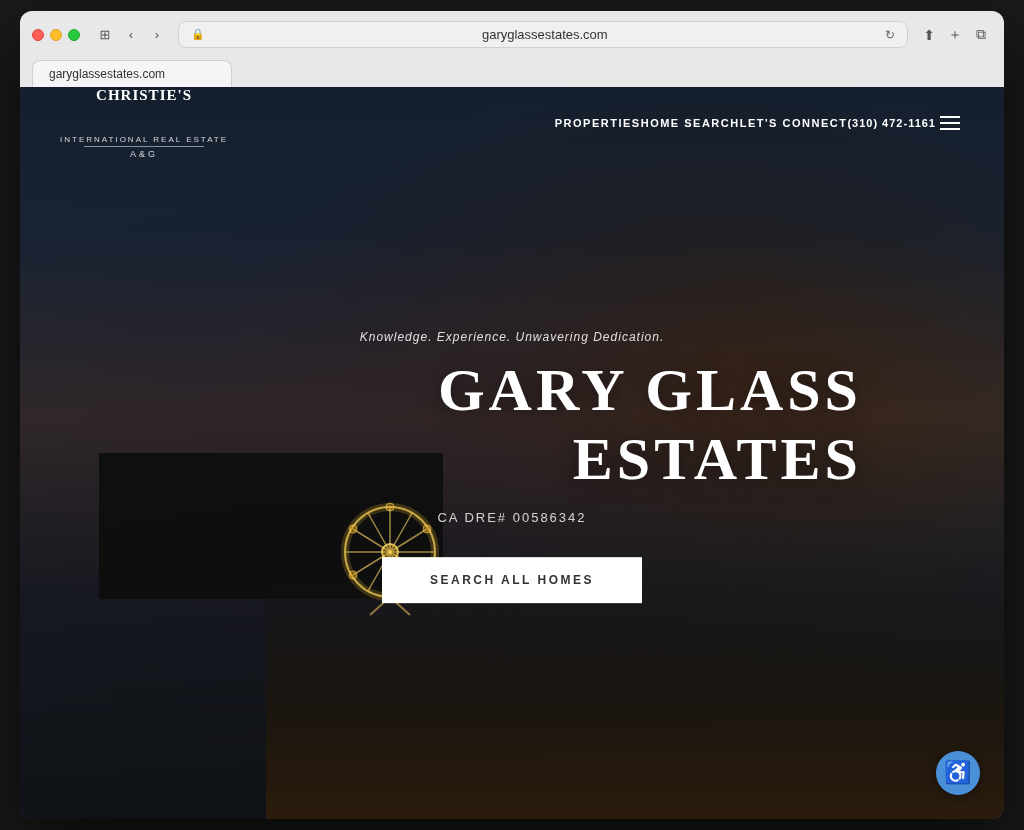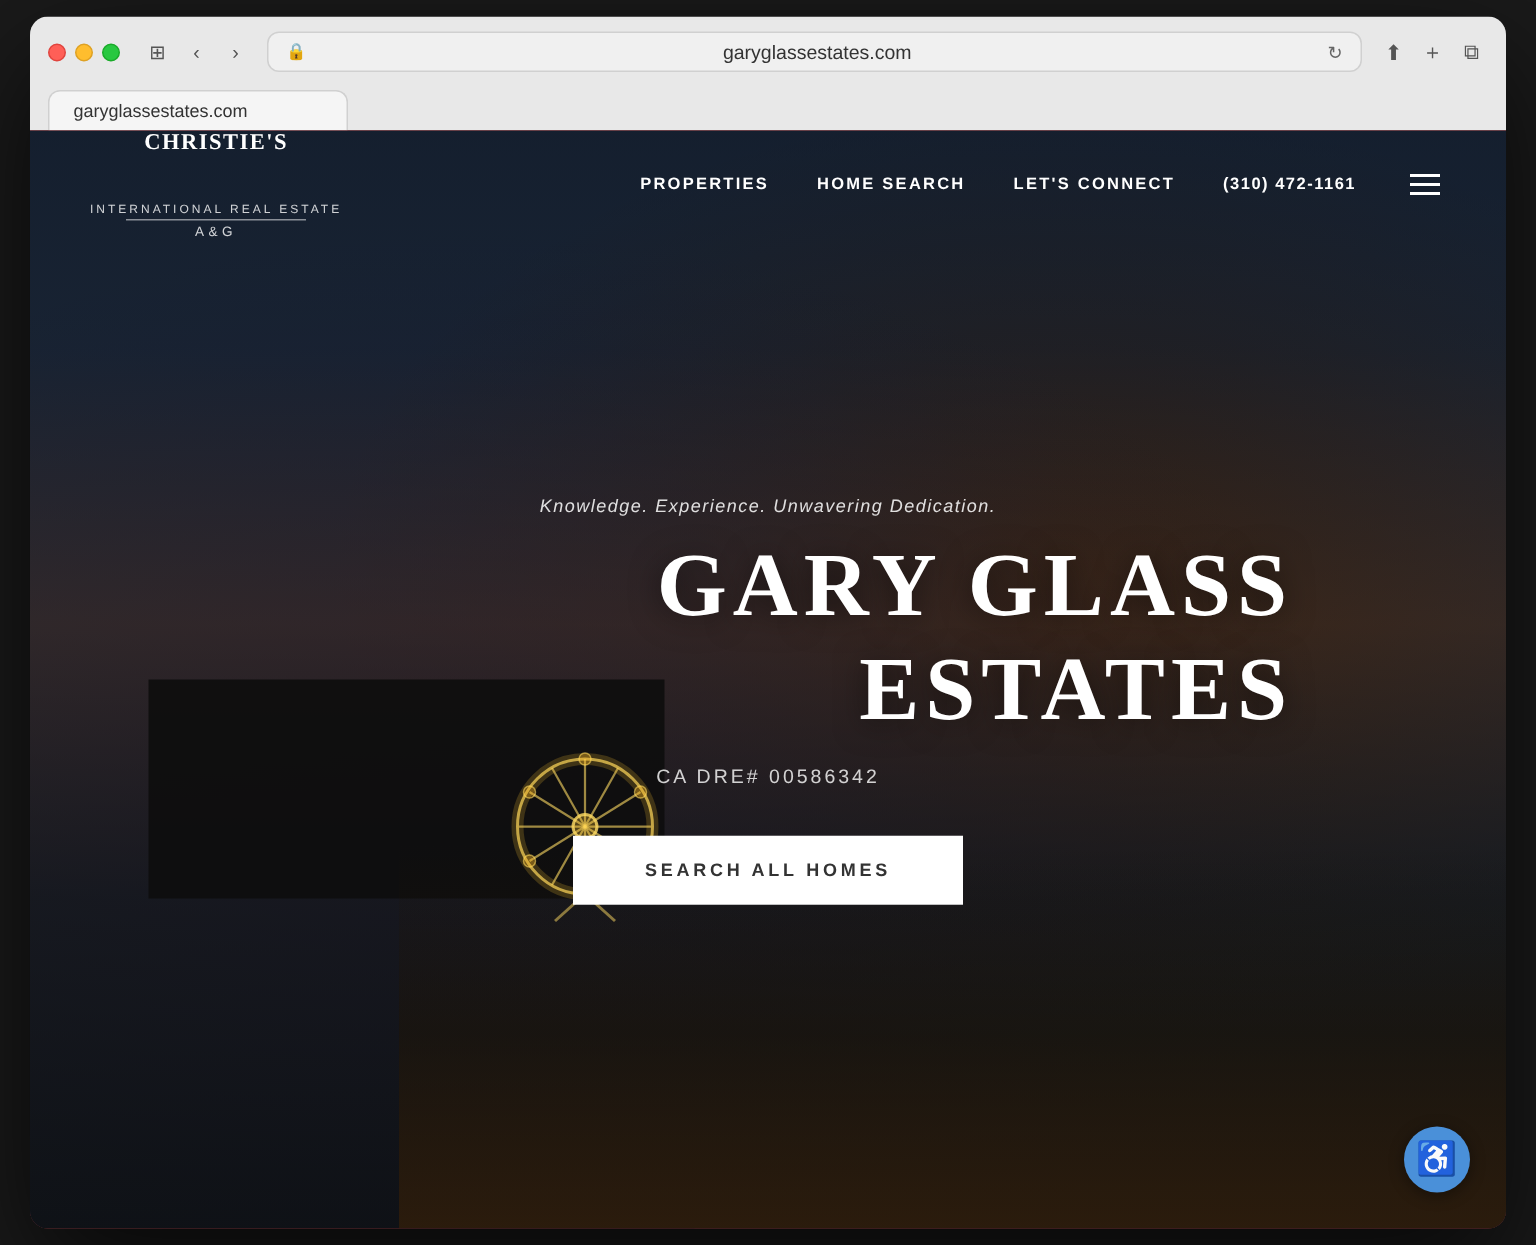--- a/index.html
+++ b/index.html
@@ -138,21 +138,21 @@
       min-width: 200px;
       border: 1px solid #d0d0d0;
       border-bottom: none;
     }
 
     
     .website {
       position: relative;
       height: 732px;
       overflow: hidden;
-      background: #ef4444;
+      background: #ec4899;
       padding-left: 19px;
     }
 
     
     .hero-bg {
       position: absolute;
       inset: 0;
       background:
         linear-gradient(
           to bottom,
@@ -292,21 +292,20 @@
 
     .logo-akg {
       font-size: 9px;
       color: rgba(255,255,255,0.8);
       letter-spacing: 3px;
     }
 
     .nav-links {
       display: flex;
       align-items: center;
-      gap: 32px;
     }
 
     .nav-link {
       font-size: 11px;
       font-weight: 600;
       color: white;
       text-decoration: none;
       letter-spacing: 1.5px;
       text-transform: uppercase;
       cursor: pointer;

